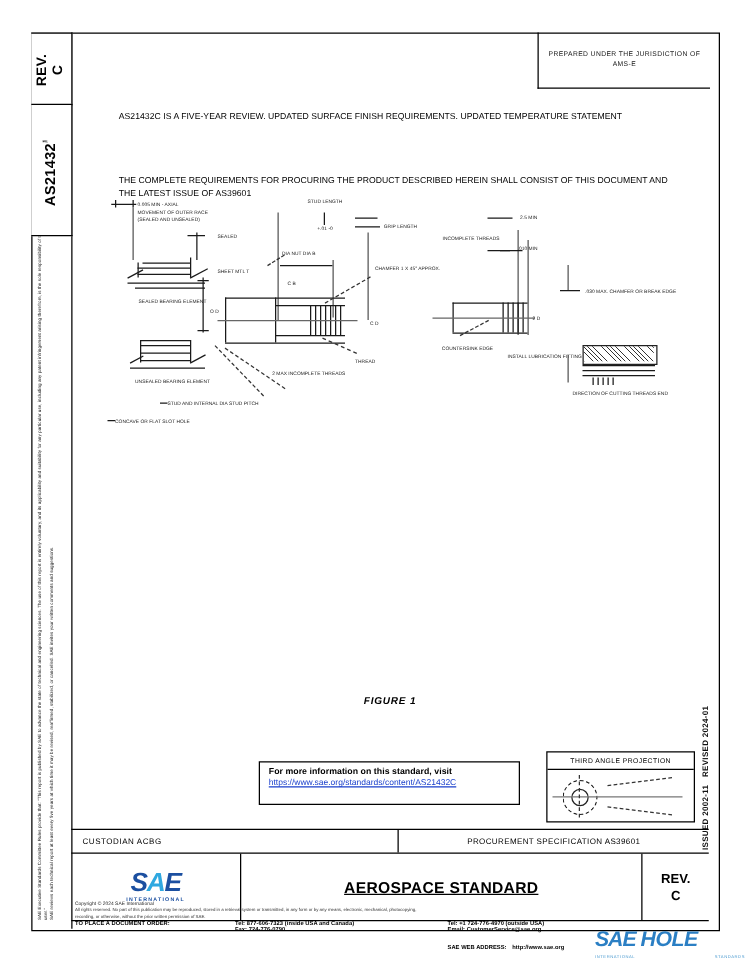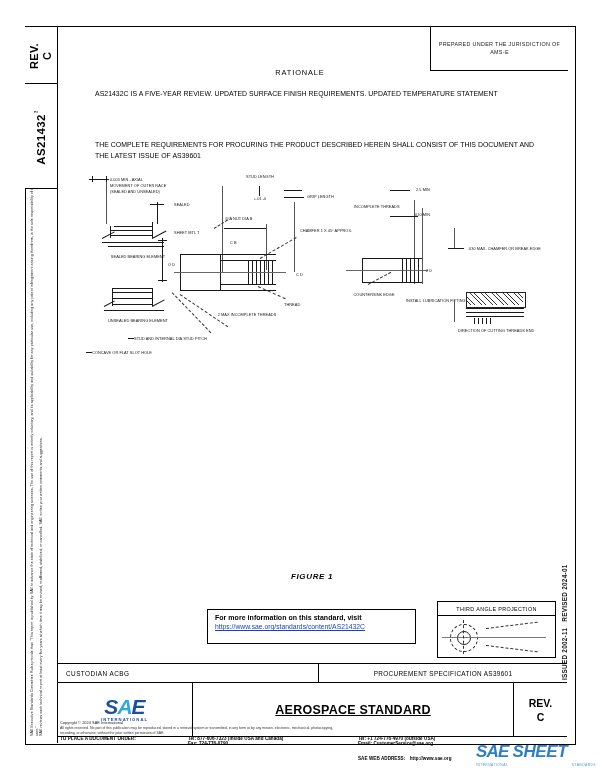--- a/index.html
+++ b/index.html
@@ -36,21 +36,21 @@
 
   
   .hdg{position:absolute;width:100%;text-align:center;font-size:7.4px;font-weight:normal;letter-spacing:.12em;}
   #rationale-heading{top:68px;}
   #notice-heading{top:117px;}
   .body-text{position:absolute;left:95px;width:440px;font-size:6.9px;line-height:1.62;letter-spacing:.005em;}
   #rationale-body{top:88px;}
   #notice-body{top:139px;}
 
   
-  .figure-area{position:absolute;left:62px;top:172px;width:500px;height:250px;}
+  .figure-area{position:absolute;left:62px;top:156px;width:500px;height:250px;}
   .fig-label{position:absolute;left:0;top:400px;width:100%;text-align:center;
              font-size:8px;font-weight:bold;font-style:italic;letter-spacing:.08em;}
   .dwg-txt{position:absolute;font-size:3.9px;line-height:1.3;letter-spacing:.01em;color:#1a1a1a;white-space:pre;}
   .dwg-txt.c{text-align:center;}
   .ln{position:absolute;background:#1a1a1a;}
   .ln.h{height:.7px;}
   .ln.v{width:.7px;}
   .ln.thin{background:#444;}
   .hatch{position:absolute;background:
       repeating-linear-gradient(45deg,#333 0 .5px,transparent .5px 2.6px);}
@@ -139,21 +139,20 @@
     <div class="tab-inner">
       <span>AS21432</span><span class="tm">™</span>
     </div>
   </div>
 
   <div class="revbox">
     <span>PREPARED UNDER THE JURISDICTION OF
 AMS-E</span>
   </div>
 
-  <div class="hdg" id="rationale-heading">RATIONALE</div>
   <div class="body-text" id="rationale-body">AS21432C IS A FIVE-YEAR REVIEW. UPDATED SURFACE FINISH REQUIREMENTS. UPDATED TEMPERATURE STATEMENT</div>
 
   <div class="body-text" id="notice-body">THE COMPLETE REQUIREMENTS FOR PROCURING THE PRODUCT DESCRIBED HEREIN SHALL CONSIST OF THIS DOCUMENT AND THE LATEST ISSUE OF AS39601</div>
 
   <div class="figure-area">
 
     <div class="dwg-txt" style="left:48px;top:5px;">0.005 MIN - AXIAL</div>
     <div class="dwg-txt" style="left:48px;top:11px;">MOVEMENT OF OUTER RACE</div>
     <div class="dwg-txt" style="left:48px;top:17px;">(SEALED AND UNSEALED)</div>
     <div class="ln h" style="left:27px;top:7px;width:20px;"></div>
@@ -350,21 +349,21 @@
       <div class="f-c3">
         <span class="f-bold">SAE WEB ADDRESS:</span>
         <span class="f-bold">http://www.sae.org</span>
       </div>
     </div>
   </div>
 
   <div class="wm">
     <div class="row">
       <span class="wsae">SAE</span>
-      <span class="wnorm">SHEET</span>
+      <span class="wnorm">HOLE</span>
     </div>
     <div class="wsub">
       <span>INTERNATIONAL</span>
       <span>STANDARDS</span>
     </div>
   </div>
 
 </div>
 
 </body></html>

